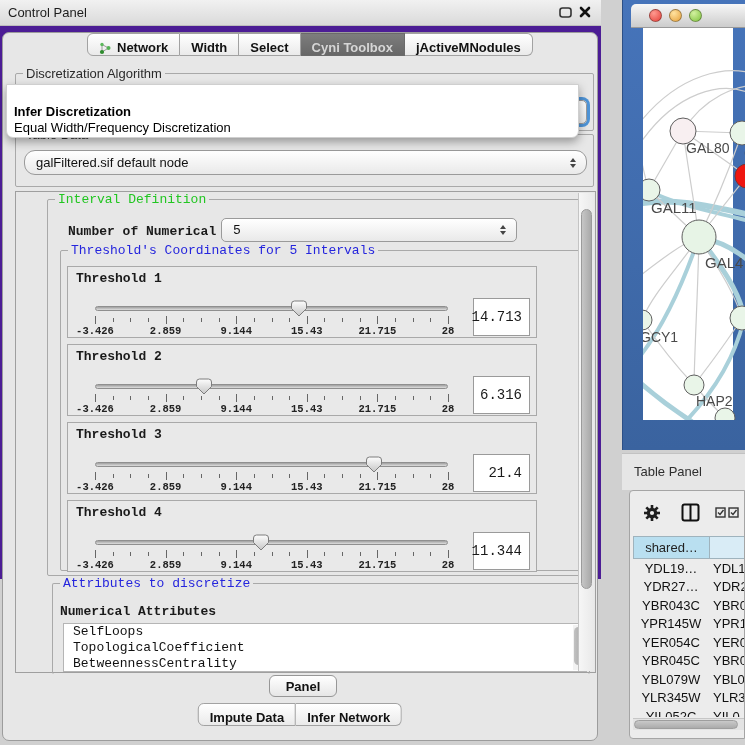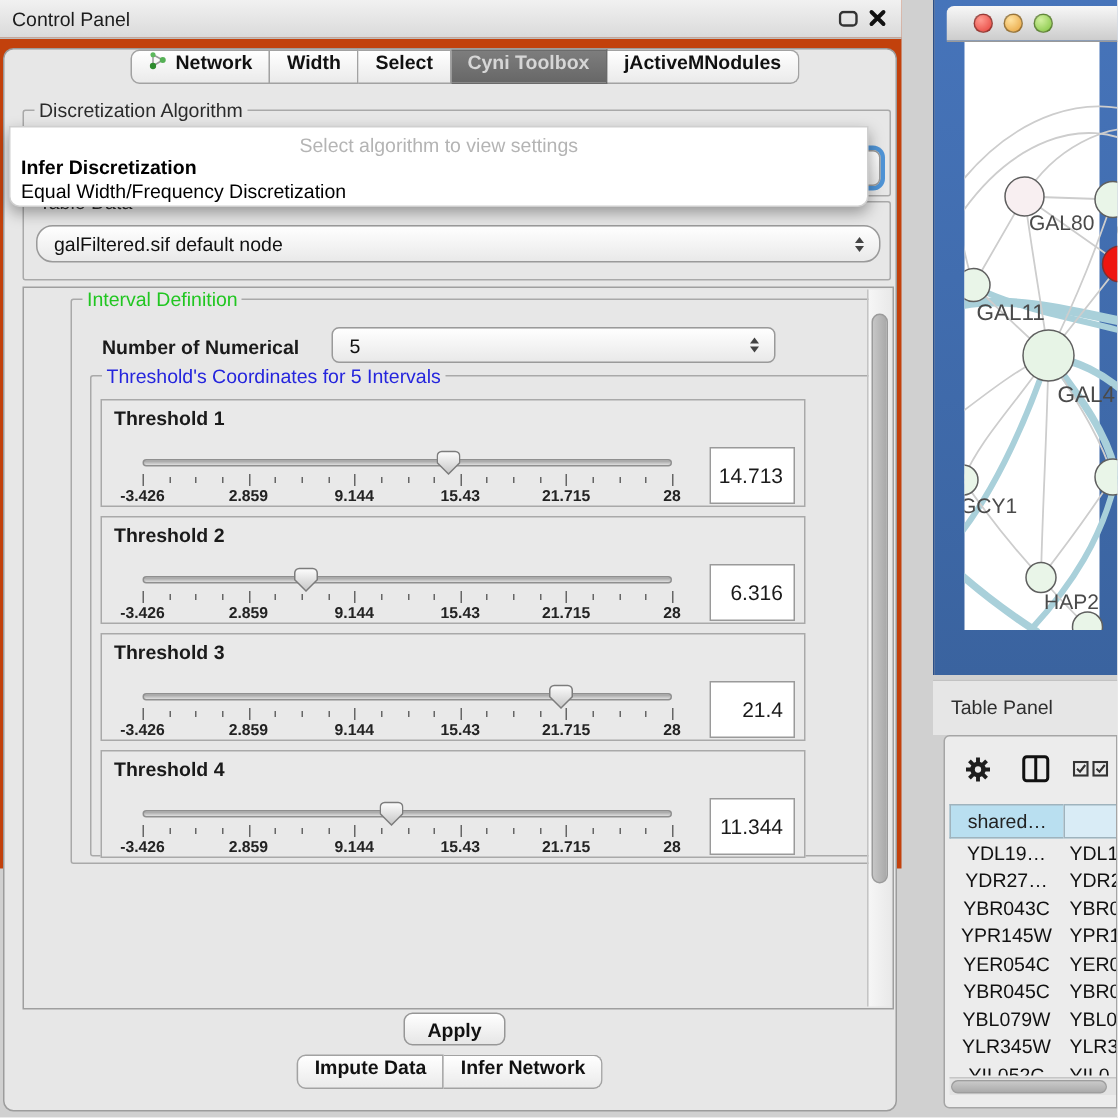--- a/index.html
+++ b/index.html
@@ -1,33 +1,33 @@
 <!DOCTYPE html>
 <html style="--accent-blue-focus: #4f94d6; --group-title-green: #21c621; --group-title-blue: #2525dd; --selected-tab-bg: #6f6f6f; --table-header-highlight: #b9dff0; --network-frame-blue: #3f6cb2; --node-fill-green: #e9f5e8; --node-fill-red: #ee1510; --edge-teal: #a9d0da; --traffic-red: #e5403a; --traffic-yellow: #e6a13b; --traffic-green: #7fc33d;"><head>
 <meta charset="utf-8">
 <style>
 * { margin:0; padding:0; box-sizing:border-box; }
 html,body { width:745px; height:745px; overflow:hidden; }
 body { font-family:"Liberation Sans", sans-serif; font-size:13px; color:#1a1a1a; }
 .root { position:relative; width:745px; height:745px; background:#d0d0d0; overflow:hidden; }
 
 
-.cp { position:absolute; left:0; top:0; width:601px; height:579px; background:#c2410c; }
+.cp { position:absolute; left:0; top:0; width:601px; height:579px; background:#4c1d95; }
 .cp-titlebar { position:absolute; left:0; top:0; width:601px; height:26px;
   background:linear-gradient(#f1f1f1,#dadada); border-bottom:1px solid #bdbdbd; }
 .cp-title { position:absolute; left:8px; top:5px; font-size:13px; color:#1c1c1c; }
 .win-icons { position:absolute; right:10px; top:6px; display:flex; gap:7px; align-items:center; }
 .cp-body { position:absolute; left:2px; top:32px; width:596px; height:709px;
   background:#e7e7e7; border:1px solid #9c9c9c; border-radius:7px; }
 
 
 .tabrow { position:absolute; display:flex; }
 .top-tabs { left:84px; top:0px; }
 .bottom-tabs { left:50%; transform:translateX(-50%); top:670px; }
-.tab { display:flex; align-items:flex-start; gap:5px; height:23px; padding:0 11px;
+.tab { display:flex; align-items:flex-end; gap:5px; height:23px; padding:0 11px;
   background:linear-gradient(#ffffff,#eaeaea); border:1px solid #a2a2a2; border-left:none;
   font-weight:700; font-size:13px; color:#111; cursor:default; white-space:nowrap; }
 .tab:first-child { border-left:1px solid #a2a2a2; border-radius:6px 0 0 6px; }
 .tab:last-child { border-radius:0 6px 6px 0; }
 .tab.selected { background:linear-gradient(#7d7d7d,#676767); color:#d6d6d6; border-color:#6a6a6a; }
 
 
 .group { position:absolute; border:1px solid #a9a9a9; border-radius:2px; }
 .group-title { position:absolute; top:-8px; left:7px; background:#e7e7e7; padding:0 3px;
   font-size:13px; white-space:nowrap; }
@@ -47,21 +47,21 @@
 
 
 .popup { position:absolute; left:3px; top:51px; width:573px; height:54px; background:#fff;
   border:1px solid #cfcfcf; border-radius:0 0 7px 7px; box-shadow:0 4px 10px rgba(0,0,0,.35); z-index:40; }
 .popup-hint { position:absolute; left:0; right:0; top:4px; text-align:center; color:#b4b4b4; font-size:13px; }
 .popup-item { position:absolute; left:7px; font-size:13px; color:#000; white-space:nowrap; }
 .popup-item.bold { font-weight:700; }
 
 
 .scroll-area { position:absolute; left:12px; top:158px; width:581px; height:482px;
-  border:1px solid #9f9f9f; background:#e7e7e7; }
+  border:1px solid #9f9f9f; background:#e7e7e7;font-family:Liberation Mono, monospace; }
 .v-scrollbar { position:absolute; right:1px; top:1px; bottom:1px; width:16px;
   background:linear-gradient(90deg,#f6f6f6,#e9e9e9); border-left:1px solid #c4c4c4; }
 .v-thumb { position:absolute; left:2px; top:16px; width:11px; height:380px; border-radius:6px;
   background:linear-gradient(90deg,#c6c6c6,#a9a9a9); border:1px solid #9b9b9b; }
 
 
 .noi-label { position:absolute; left:20px; top:24px; font-weight:700; font-size:13px; }
 .noi-combo { left:173px; top:18px; width:296px; height:24px; }
 
 
@@ -185,21 +185,20 @@
         <div class="combo" style="left:8px; top:15px; width:563px; height:25px;border-radius:11px;">
           <span class="val">galFiltered.sif default node</span>
           <span class="spinner">
               <i class="up"></i>
               <i class="dn"></i>
             </span>
         </div>
       </div>
 
       <div class="popup">
-        <div class="popup-hint">Select algorithm to view settings</div>
         <div class="popup-item bold" style="top:19px;">Infer Discretization</div>
         <div class="popup-item" style="top:35px;">Equal Width/Frequency Discretization</div>
       </div>
 
       <div class="scroll-area">
 
         <div class="group" style="left:31px; top:7px; width:543px; height:377px;">
           <span class="group-title gt-green">Interval Definition</span>
           <span class="noi-label">Number of Numerical</span>
           <div class="combo noi-combo">
@@ -397,27 +396,39 @@
                       <div class="tick-label" style="left:80%">21.715</div>
                       <div class="tick-label" style="left:100%">28</div>
                     </div>
                   </div>
                   <div class="value-box">11.344</div>
                 </div>
               </div>
           </div>
         </div>
 
+        <div class="group" style="left:36px; top:391px; width:538px; height:91px; border-bottom:none;">
+          <span class="group-title gt-blue">Attributes to discretize</span>
+          <div class="attrs-label">Numerical Attributes</div>
+          <div class="attr-list" id="attrList">
+            <div class="list-scroll">
+                <div class="list-thumb"></div>
+              </div>
+          <div class="attr-item">SelfLoops</div>
+              <div class="attr-item">TopologicalCoefficient</div>
+              <div class="attr-item">BetweennessCentrality</div>
+            </div>
+        </div>
 
         <div class="v-scrollbar">
             <div class="v-thumb"></div>
           </div>
       </div>
 
-      <button class="apply-btn">Apply</button>
+      <button class="apply-btn">Panel</button>
 
       <div class="tabrow bottom-tabs" id="bottomTabs">
           <div class="tab">
             <span>Impute Data</span>
           </div>
           <div class="tab">
             <span>Infer Network</span>
           </div>
         </div>
     </div>

